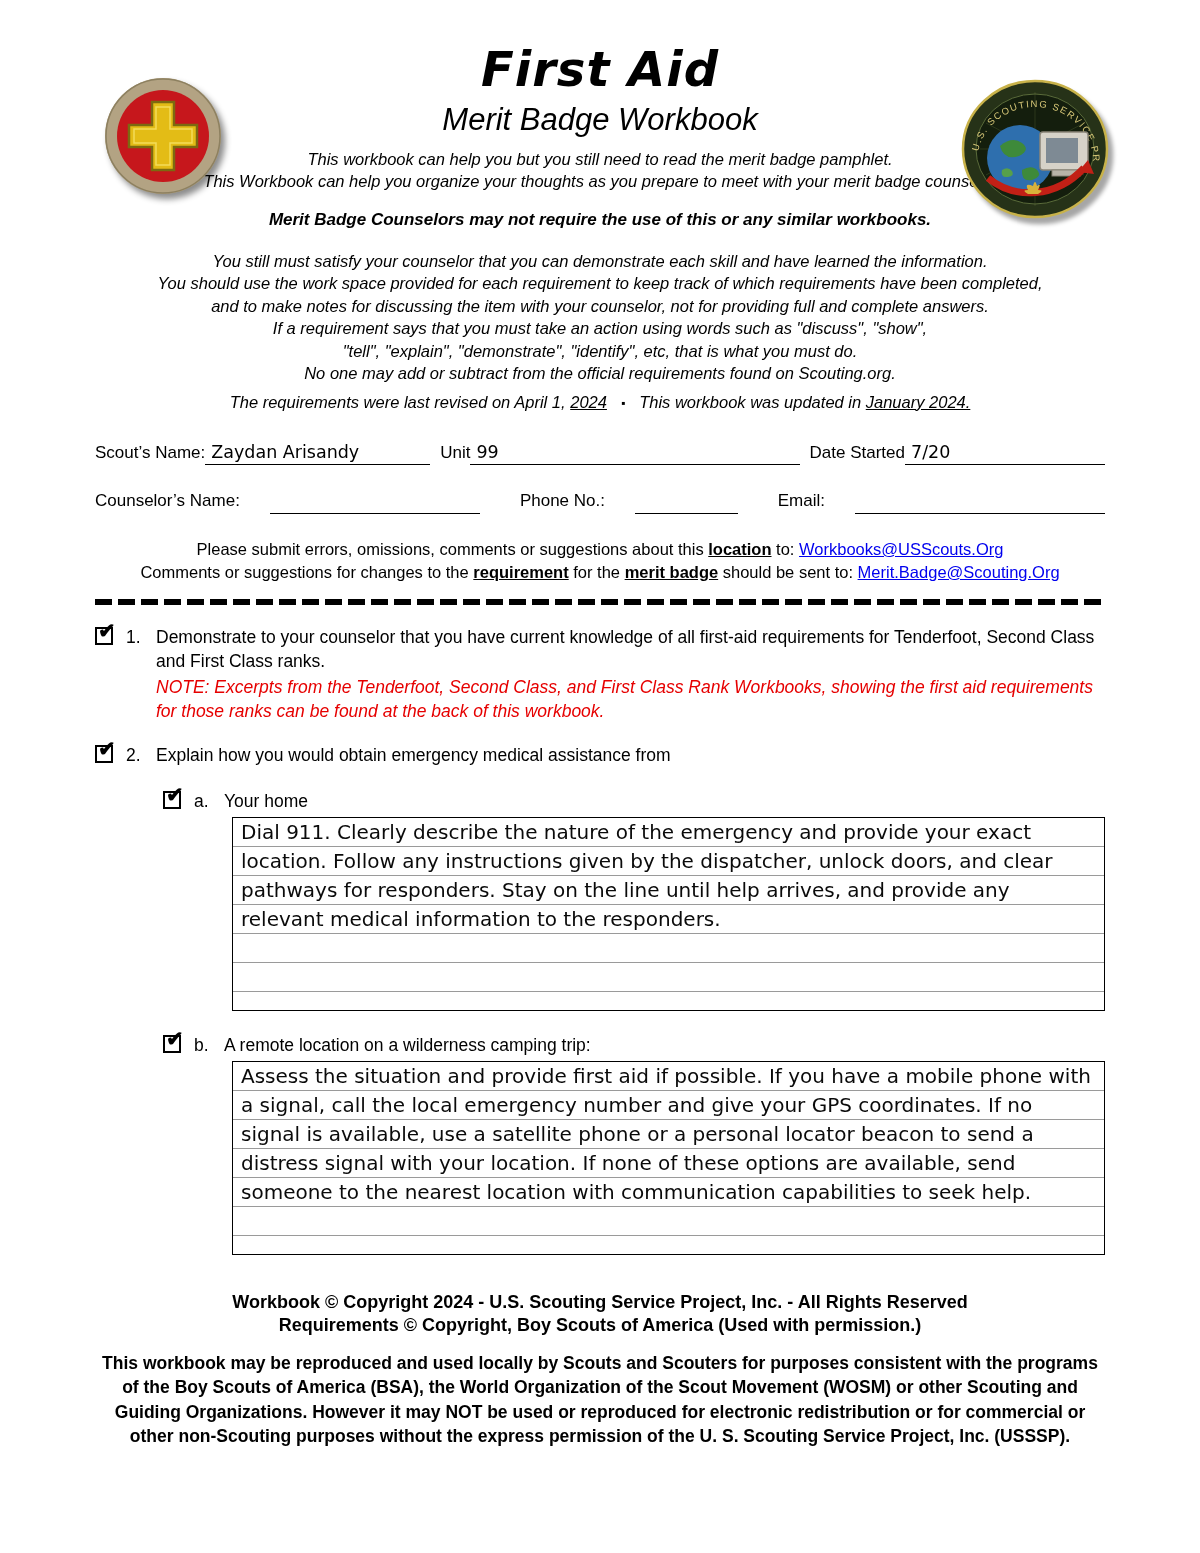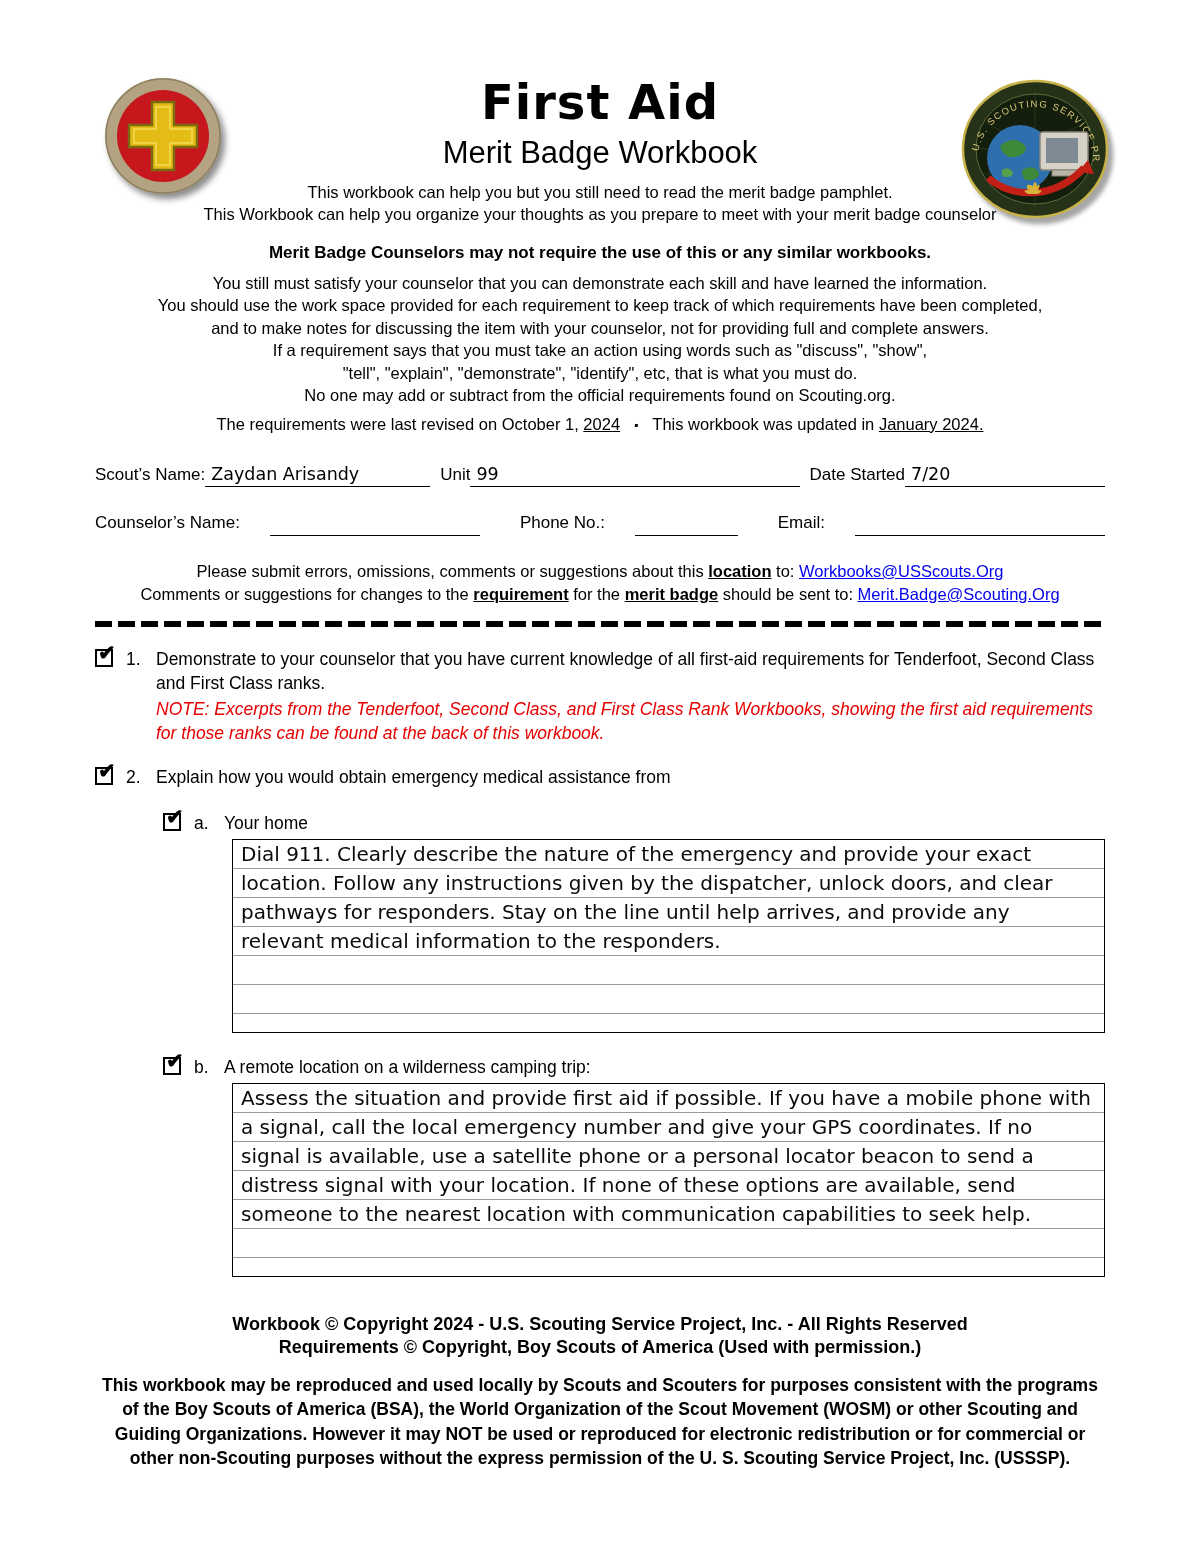--- a/index.html
+++ b/index.html
@@ -8,27 +8,27 @@
     position:relative; width:1200px; height:1553px; margin:0 auto; background:#fff;
     font-family:"Liberation Sans", sans-serif; color:#000; overflow:hidden;
   }
   .content { padding:0 95px; }
 
   
   .badge-wrap { position:absolute; left:103px; top:76px; filter:drop-shadow(4px 5px 3px rgba(0,0,0,.45)); }
   .logo-wrap  { position:absolute; left:960px; top:78px; filter:drop-shadow(5px 6px 2px rgba(0,0,0,.35)); }
 
   
-  .header-text { padding-top:76px; text-align:center; }
+  .header-text { padding-top:43px; text-align:center;font-style:italic; }
   .title { font-size:48px; font-weight:900; letter-spacing:1px; line-height:1.1;
            font-family:"DejaVu Sans","Liberation Sans",sans-serif; }
   .subtitle { font-size:31px; font-weight:400; margin-top:6px; }
   .intro { margin-top:10px; font-size:16.5px; line-height:22px; }
   .bold-notice { margin-top:18px; font-size:17px; font-weight:bold; text-align:center; }
-  .notice { margin-top:9px; font-size:16.5px; line-height:22.5px; text-align:center; }
+  .notice { margin-top:20px; font-size:16.5px; line-height:22.5px; text-align:center; }
   .revision { margin-top:8px; font-size:16.5px; text-align:center; }
   .u { text-decoration:underline; }
   .sq-bullet { font-size:12px; padding:0 14px; vertical-align:1px; }
 
   
   .form-row { display:flex; align-items:baseline; font-size:17px; margin-top:0; }
   .row-scout { margin-top:30px; }
   .row-counselor { margin-top:26px;gap:30px; }
   .flabel { white-space:nowrap; }
   .fline { display:inline-block; border-bottom:1.6px solid #000; height:23px; padding-left:6px; }
@@ -123,21 +123,21 @@
     <div class="bold-notice">Merit Badge Counselors may not require the use of this or any similar workbooks.</div>
     <div class="notice">
       <div>You still must satisfy your counselor that you can demonstrate each skill and have learned the information.</div>
       <div>You should use the work space provided for each requirement to keep track of which requirements have been completed,</div>
       <div>and to make notes for discussing the item with your counselor, not for providing full and complete answers.</div>
       <div>If a requirement says that you must take an action using words such as "discuss", "show",</div>
       <div>"tell", "explain", "demonstrate", "identify", etc, that is what you must do.</div>
       <div>No one may add or subtract from the official requirements found on Scouting.org.</div>
     </div>
     <div class="revision">
-      <span>The requirements were last revised on October 1, </span><span class="u">2024</span><span class="sq-bullet">▪</span><span>This workbook was updated in </span><span class="u">January 2024.</span>
+      <span>The requirements were last revised on April 1, </span><span class="u">2024</span><span class="sq-bullet">▪</span><span>This workbook was updated in </span><span class="u">January 2024.</span>
     </div>
   </div>
 
   <div class="content">
 
     <div class="form-row row-scout">
       <span class="flabel">Scout’s Name:</span>
       <span class="fline w225"><span class="fval">Zaydan Arisandy</span></span>
       <span class="flabel ml10">Unit</span>
       <span class="fline grow"><span class="fval">99</span></span>

